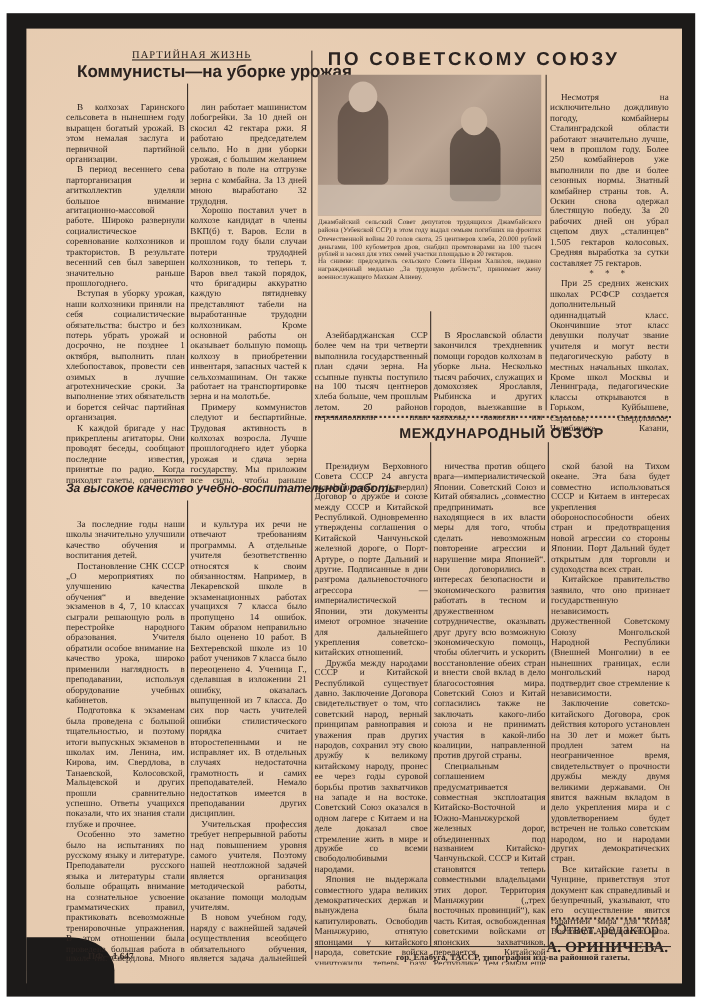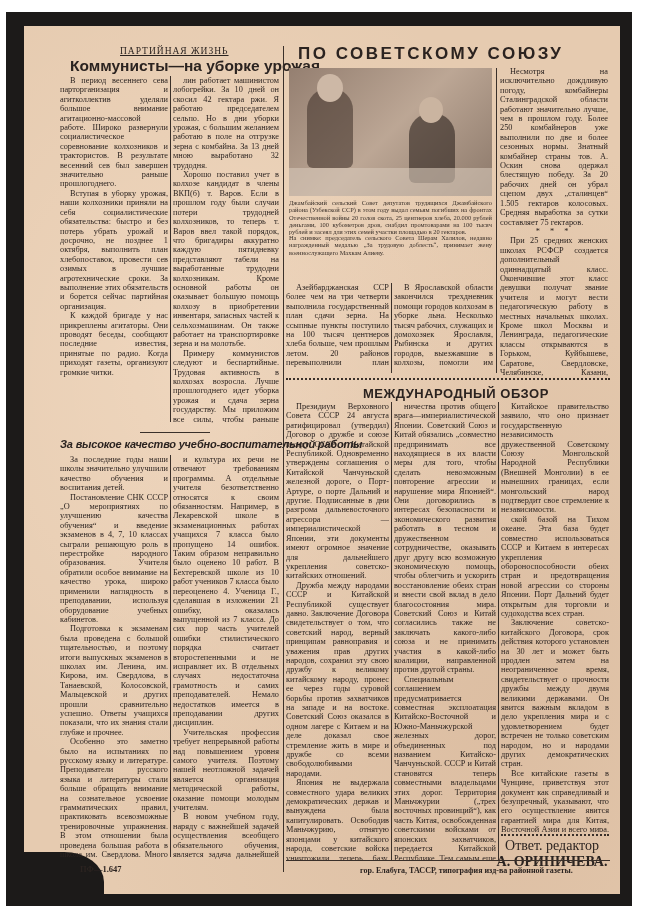--- a/index.html
+++ b/index.html
@@ -2,21 +2,21 @@
 <html><head>
 <meta charset="utf-8">
 <style>
   html,body{margin:0;padding:0;background:#fff;}
   body{width:654px;height:910px;position:relative;overflow:hidden;font-family:"Liberation Serif","DejaVu Serif",serif;}
   .frame{position:absolute;left:6px;top:12px;width:626px;height:894px;background:#1c1a19;}
   .paper{position:absolute;left:24px;top:26px;width:596px;height:868px;background:#e6cbb0;
          background-image:radial-gradient(ellipse at 30% 40%,rgba(255,235,215,0.35),rgba(0,0,0,0) 60%),
          radial-gradient(ellipse at 80% 80%,rgba(190,150,120,0.25),rgba(0,0,0,0) 60%);}
   .tear{position:absolute;left:24px;top:852px;width:80px;height:50px;background:#1c1a19;border-top-right-radius:40px 30px;}
-  .text{color:#2b2320;font-size:8.3px;line-height:9.4px;text-align:justify;hyphens:auto;}
+  .text{color:#2b2320;font-size:8.3px;line-height:9.4px;text-align:justify;hyphens:auto;margin-top:17px;}
   .col{position:absolute;overflow:hidden;}
   .col p{margin:0;text-indent:10px;}
   .rule-v{position:absolute;width:1px;background:#3a302a;}
   .rule-h{position:absolute;height:1px;background:#3a302a;}
   .dashed{position:absolute;height:0;border-top:2px dotted #3a302a;}
   .section-label{position:absolute;left:120px;top:46px;font-size:9.5px;letter-spacing:1px;color:#2b2320;text-decoration:underline;}
   .h1{position:absolute;left:70px;top:57px;font-family:"Liberation Sans","DejaVu Sans",sans-serif;font-weight:bold;font-size:15.5px;color:#2b2320;}
   .soviet-title{position:absolute;left:298px;top:44px;font-family:"Liberation Sans","DejaVu Sans",sans-serif;font-weight:bold;font-size:17px;letter-spacing:2.5px;color:#2b2320;}
   .photo{position:absolute;left:289px;top:68px;width:203px;height:128px;background:#b9a392;
          background-image:linear-gradient(135deg,rgba(80,60,50,0.35),rgba(200,180,160,0.2) 50%,rgba(70,55,45,0.4));overflow:hidden;}
@@ -37,20 +37,21 @@
 <body>
 
 <div class="frame"></div>
 <div class="paper"></div>
 <div class="tear"></div>
 
 <div class="section-label">ПАРТИЙНАЯ ЖИЗНЬ</div>
 <div class="h1">Коммунисты—на уборке урожая</div>
 
 <div class="col text" style="left:60px;top:76px;width:108px;height:347px;">
+  <p>В колхозах Гаринского сельсовета в нынешнем году выращен богатый урожай. В этом немалая заслуга и первичной партийной организации.</p>
   <p>В период весеннего сева парторганизация и агитколлектив уделяли большое внимание агитационно-массовой работе. Широко развернули социалистическое соревнование колхозников и трактористов. В результате весенний сев был завершен значительно раньше прошлогоднего.</p>
   <p>Вступая в уборку урожая, наши колхозники приняли на себя социалистические обязательства: быстро и без потерь убрать урожай и досрочно, не позднее 1 октября, выполнить план хлебопоставок, провести сев озимых в лучшие агротехнические сроки. За выполнение этих обязательств и борется сейчас партийная организация.</p>
   <p>К каждой бригаде у нас прикреплены агитаторы. Они проводят беседы, сообщают последние известия, принятые по радио. Когда приходят газеты, организуют громкие читки.</p>
 
 </div>
 <div class="rule-v" style="left:170px;top:76px;height:346px;"></div>
 <div class="col text" style="left:173px;top:76px;width:106px;height:347px;">
   <p>лин работает машинистом лобогрейки. За 10 дней он скосил 42 гектара ржи. Я работаю председателем сельпо. Но в дни уборки урожая, с большим желанием работаю в поле на отгрузке зерна с комбайна. За 13 дней мною выработано 32 трудодня.</p>
   <p>Хорошо поставил учет в колхозе кандидат в члены ВКП(б) т. Варов. Если в прошлом году были случаи потери трудодней колхозников, то теперь т. Варов ввел такой порядок, что бригадиры аккуратно каждую пятидневку представляют табели на выработанные трудодни колхозникам. Кроме основной работы он оказывает большую помощь колхозу в приобретении инвентаря, запасных частей к сельхозмашинам. Он также работает на транспортировке зерна и на молотьбе.</p>
   <p>Примеру коммунистов следуют и беспартийные. Трудовая активность в колхозах возросла. Лучше прошлогоднего идет уборка урожая и сдача зерна государству. Мы приложим все силы, чтобы раньше намеченного срока выполнить план хлебопоставок и быстрее завершить озимый сев.</p>
@@ -117,22 +118,22 @@
 
 </div>
 <div class="rule-v" style="left:391px;top:402px;height:458px;"></div>
 <div class="col text" style="left:394px;top:402px;width:102px;height:458px;">
   <p>ничества против общего врага—империалистической Японии. Советский Союз и Китай обязались „совместно предпринимать все находящиеся в их власти меры для того, чтобы сделать невозможным повторение агрессии и нарушение мира Японией“. Они договорились в интересах безопасности и экономического развития работать в тесном и дружественном сотрудничестве, оказывать друг другу всю возможную экономическую помощь, чтобы облегчить и ускорить восстановление обеих стран и внести свой вклад в дело благосостояния мира. Советский Союз и Китай согласились также не заключать какого-либо союза и не принимать участия в какой-либо коалиции, направленной против другой страны.</p>
   <p>Специальным соглашением предусматривается совместная эксплоатация Китайско-Восточной и Южно-Маньчжурской железных дорог, объединенных под названием Китайско-Чанчуньской. СССР и Китай становятся теперь совместными владельцами этих дорог. Территория Маньчжурии („трех восточных провинций“), как часть Китая, освобожденная советскими войсками от японских захватчиков, передается Китайской Республике. Тем самым еще раз демонстрируется благородная освободительная миссия Красной Армии.</p>
 
 </div>
 <div class="rule-v" style="left:498px;top:402px;height:458px;"></div>
 <div class="col text" style="left:501px;top:402px;width:108px;height:430px;">
+  <p>ской базой на Тихом океане. Эта база будет совместно использоваться СССР и Китаем в интересах укрепления обороноспособности обеих стран и предотвращения новой агрессии со стороны Японии. Порт Дальний будет открытым для торговли и судоходства всех стран.</p>
   <p>Китайское правительство заявило, что оно признает государственную независимость дружественной Советскому Союзу Монгольской Народной Республики (Внешней Монголии) в ее нынешних границах, если монгольский народ подтвердит свое стремление к независимости.</p>
-  <p>ской базой на Тихом океане. Эта база будет совместно использоваться СССР и Китаем в интересах укрепления обороноспособности обеих стран и предотвращения новой агрессии со стороны Японии. Порт Дальний будет открытым для торговли и судоходства всех стран.</p>
   <p>Заключение советско-китайского Договора, срок действия которого установлен на 30 лет и может быть продлен затем на неограниченное время, свидетельствует о прочности дружбы между двумя великими державами. Он явится важным вкладом в дело укрепления мира и с удовлетворением будет встречен не только советским народом, но и народами других демократических стран.</p>
   <p>Все китайские газеты в Чунцине, приветствуя этот документ как справедливый и безупречный, указывают, что его осуществление явится гарантией мира для Китая, Восточной Азии и всего мира. Китай, заявляет газета „Дагунбао“, будет „шагать в ногу с Советским Союзом и другими миролюбивыми странами мира“.</p>
 
 </div>
 <div class="dashed" style="left:501px;top:834px;width:108px;"></div>
 <div class="editor">
   <div>Ответ. редактор</div>
   <div style="font-weight:bold;">А. ОРИНИЧЕВА.</div>
 </div>
 

